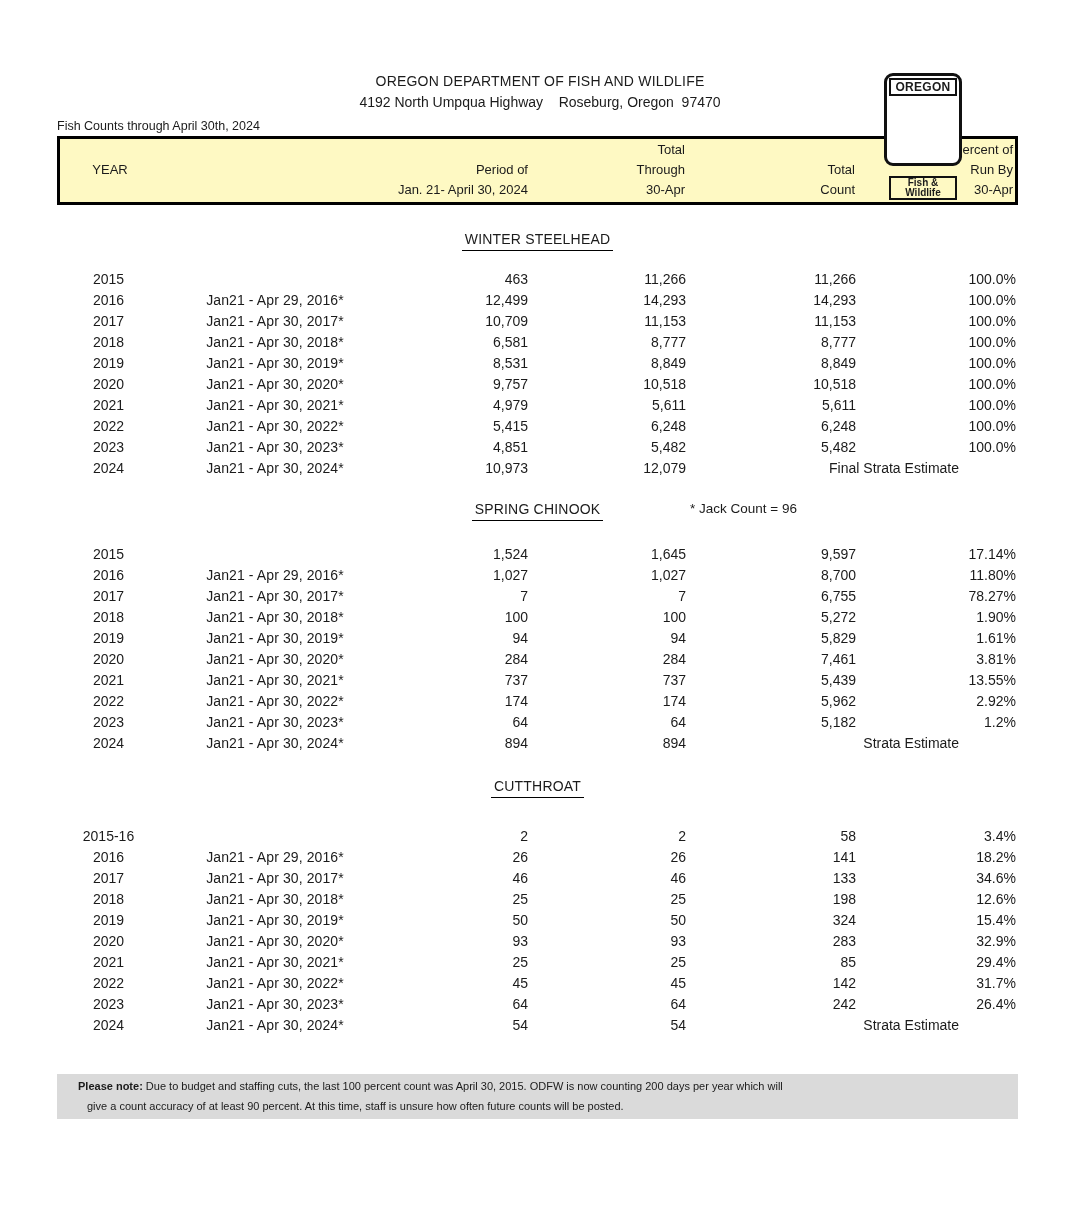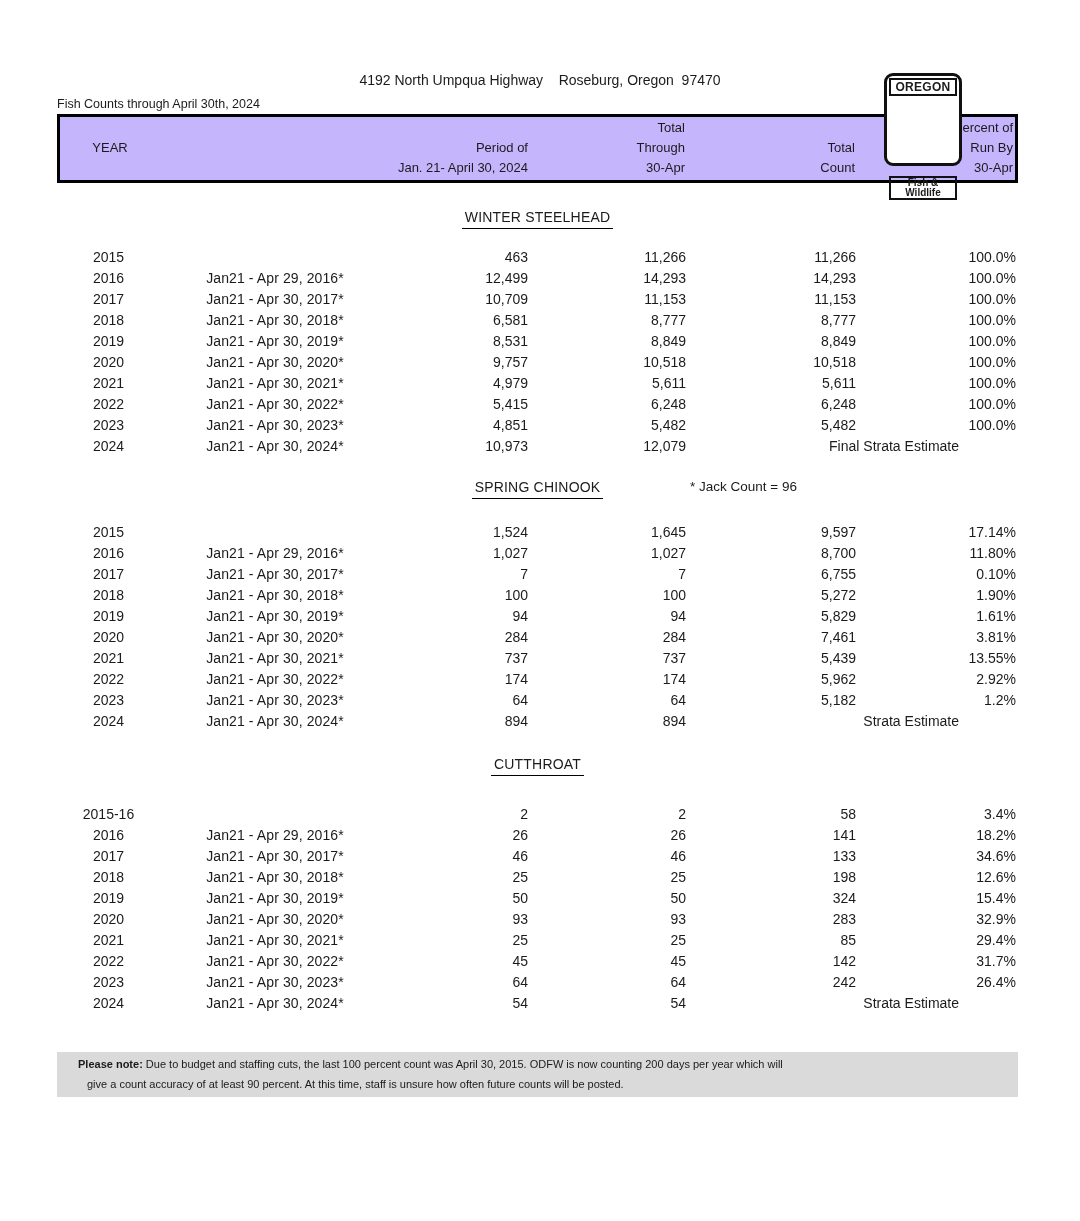--- a/index.html
+++ b/index.html
@@ -20,21 +20,21 @@
           border:3px solid #111; border-radius:9px; background:#fff; padding:2px 2px;
           display:flex; flex-direction:column;gap:40px; }
   .logo-top { border:2px solid #111; text-align:center; font-weight:bold; font-size:12px;
               line-height:14px; letter-spacing:0.3px; }
   .logo-mid { flex:1; position:relative; }
   .logo-mid svg { position:absolute; left:0; top:0; width:100%; height:100%; }
   .logo-bottom { border:2px solid #111; text-align:center; font-weight:bold; font-size:10px; line-height:10px; }
 
   
   .tbl { margin-left:57px; width:961px; margin-top:1px; }
-  .thead { border:3px solid #000; background:#c4b5fd; padding:1px 0 2px; }
+  .thead { border:3px solid #000; background:#fef9c3; padding:1px 0 2px; }
   .thead-row { display:grid; grid-template-columns:100px 370px 157px 170px 158px;
                font-size:13px; line-height:20px; }
   .th-year { text-align:center; }
   .th-right { text-align:right; padding-right:2px; }
 
   .trow { display:grid; grid-template-columns:103px 230px 140px 158px 170px 160px;
           font-size:14px; line-height:21px; height:21px; }
   .cell-year { text-align:center; }
   .cell-period { text-align:center; letter-spacing:0.1px; }
   .cell-num { text-align:right; padding-right:2px; }
@@ -70,20 +70,21 @@
       <svg viewBox="0 0 66 46" preserveAspectRatio="none">
         <line x1="1" y1="45" x2="65" y2="1" stroke="#111" stroke-width="2.5"></line>
         <path fill="#111" d="M3 15 Q3 10 8 8 Q16 4 25 8 L31 4 L29 11 L33 13 L28 15 Q25 21 16 20 L10 24 L11 18 Q5 18 3 15 Z"></path>
         <path fill="#111" d="M45 42 Q44 35 48 32 L46 26 L49 28 L48 20 L51 26 L52 17 L54 25 L57 18 L58 26 L61 20 L61 27 L64 24 L61 31 Q64 35 63 42 Q58 38 54 40 Q49 37 45 42 Z"></path>
       </svg>
     </div>
     <div class="logo-bottom">Fish &amp; Wildlife</div>
   </div>
 
   <div class="letterhead">
+    <div class="org-line">OREGON DEPARTMENT OF FISH AND WILDLIFE</div>
     <div class="addr-line">4192 North Umpqua Highway    Roseburg, Oregon  97470</div>
   </div>
 
   <div class="counts-through">Fish Counts through April 30th, 2024</div>
 
   <div class="tbl">
 
     <div class="thead">
       <div class="thead-row">
         <div class="th-year"></div>
@@ -217,21 +218,21 @@
             <div class="cell-num">1,027</div>
             <div class="cell-num">8,700</div>
             <div class="cell-num">11.80%</div>
           </div>
           <div class="trow">
             <div class="cell-year">2017</div>
             <div class="cell-period">Jan21 - Apr 30, 2017*</div>
             <div class="cell-num">7</div>
             <div class="cell-num">7</div>
             <div class="cell-num">6,755</div>
-            <div class="cell-num">0.10%</div>
+            <div class="cell-num">78.27%</div>
           </div>
           <div class="trow">
             <div class="cell-year">2018</div>
             <div class="cell-period">Jan21 - Apr 30, 2018*</div>
             <div class="cell-num">100</div>
             <div class="cell-num">100</div>
             <div class="cell-num">5,272</div>
             <div class="cell-num">1.90%</div>
           </div>
           <div class="trow">

